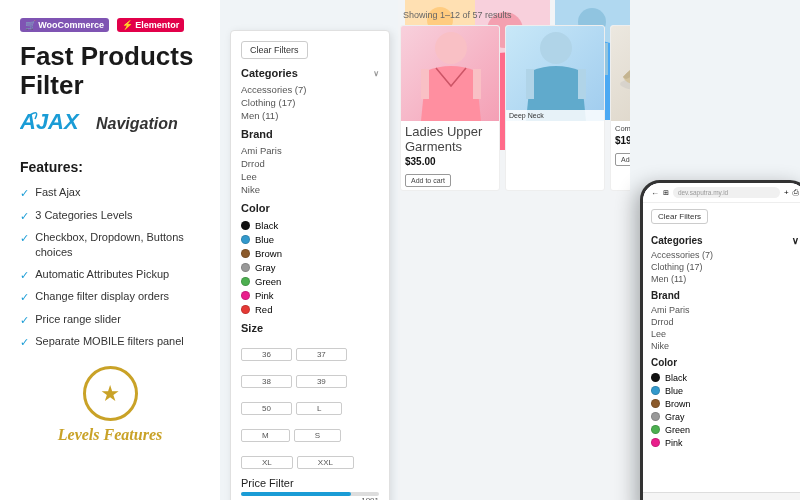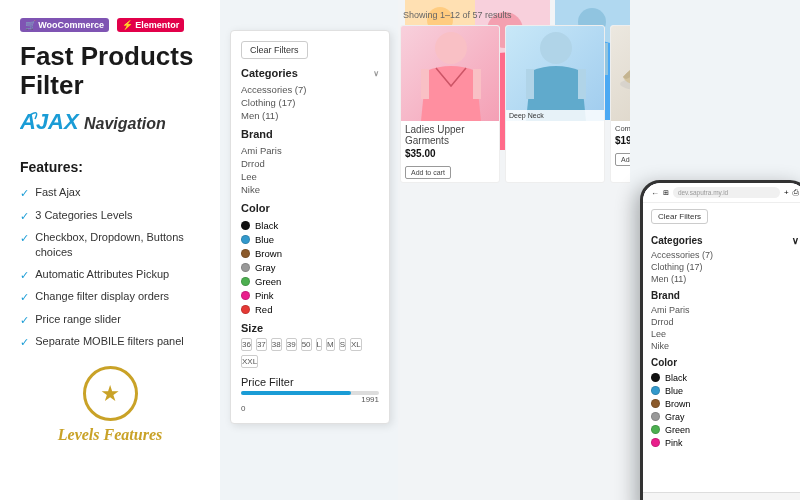--- a/index.html
+++ b/index.html
@@ -58,21 +58,21 @@
       font-size: 26px;
       font-weight: 900;
       color: #1a1a1a;
       line-height: 1.1;
       margin-bottom: 2px;
     }
 
     .ajax-nav {
       display: flex;
       align-items: center;
-      gap: 0px;
+      gap: 12px;
       margin-bottom: 8px;
     }
 
     .ajax-text {
       font-size: 22px;
       font-weight: 900;
       color: #1a9cd6;
       font-style: italic;
     }
 
@@ -214,23 +214,24 @@
     .size-row {
       display: flex;
       gap: 4px;
       flex-wrap: wrap;
       margin-top: 3px;
     }
 
     .size-badge {
       border: 1px solid #ccc;
       border-radius: 2px;
-      padding: 1px 0;
+      padding: 1px 20px;
       font-size: 8px;
       color: #555;
+      margin-top: 10px;
     }
 
     .price-filter-title {
       font-weight: 400;
       font-size: 11px;
       color: #222;
       margin-top: 8px;
       margin-bottom: 3px;
     }
 
@@ -464,21 +465,21 @@
         <div style="width:100%;height:95px;background:linear-gradient(135deg,#f8d0dc,#f4a0b5);position:relative;">
           <svg width="100" height="95" viewBox="0 0 100 95">
             <circle cx="50" cy="22" r="16" fill="#f9c0c5"></circle>
             <path d="M25 45 Q50 35 75 45 L80 95 L20 95 Z" fill="#ff8fa0"></path>
             <rect x="20" y="43" width="8" height="30" fill="#f9c0c5"></rect>
             <rect x="72" y="43" width="8" height="30" fill="#f9c0c5"></rect>
             <path d="M35 42 L50 60 L65 42" stroke="#cc5566" stroke-width="1.5" fill="none"></path>
           </svg>
         </div>
         <div style="padding:3px 4px;">
-          <div style="font-size:10px;color:#444;margin-bottom:2px;">Ladies Upper Garments</div>
+          <div style="font-size:13px;color:#444;margin-bottom:2px;">Ladies Upper Garments</div>
           <div style="font-size:10px;font-weight:bold;color:#111;margin-bottom:2px;">$35.00</div>
           <button style="background:#fff;border:1px solid #999;border-radius:2px;font-size:7px;padding:2px 5px;color:#444;cursor:pointer;">Add to cart</button>
         </div>
       </div>
 
       <div style="background:#fff;border:1px solid #eee;border-radius:3px;overflow:hidden;">
         <div style="width:100%;height:95px;background:linear-gradient(135deg,#c8e8f8,#a0ccee);position:relative;">
           <svg width="100" height="95" viewBox="0 0 100 95">
             <circle cx="50" cy="22" r="16" fill="#b0d4e8"></circle>
             <path d="M25 45 Q50 35 75 45 L80 95 L20 95 Z" fill="#60aacc"></path>

